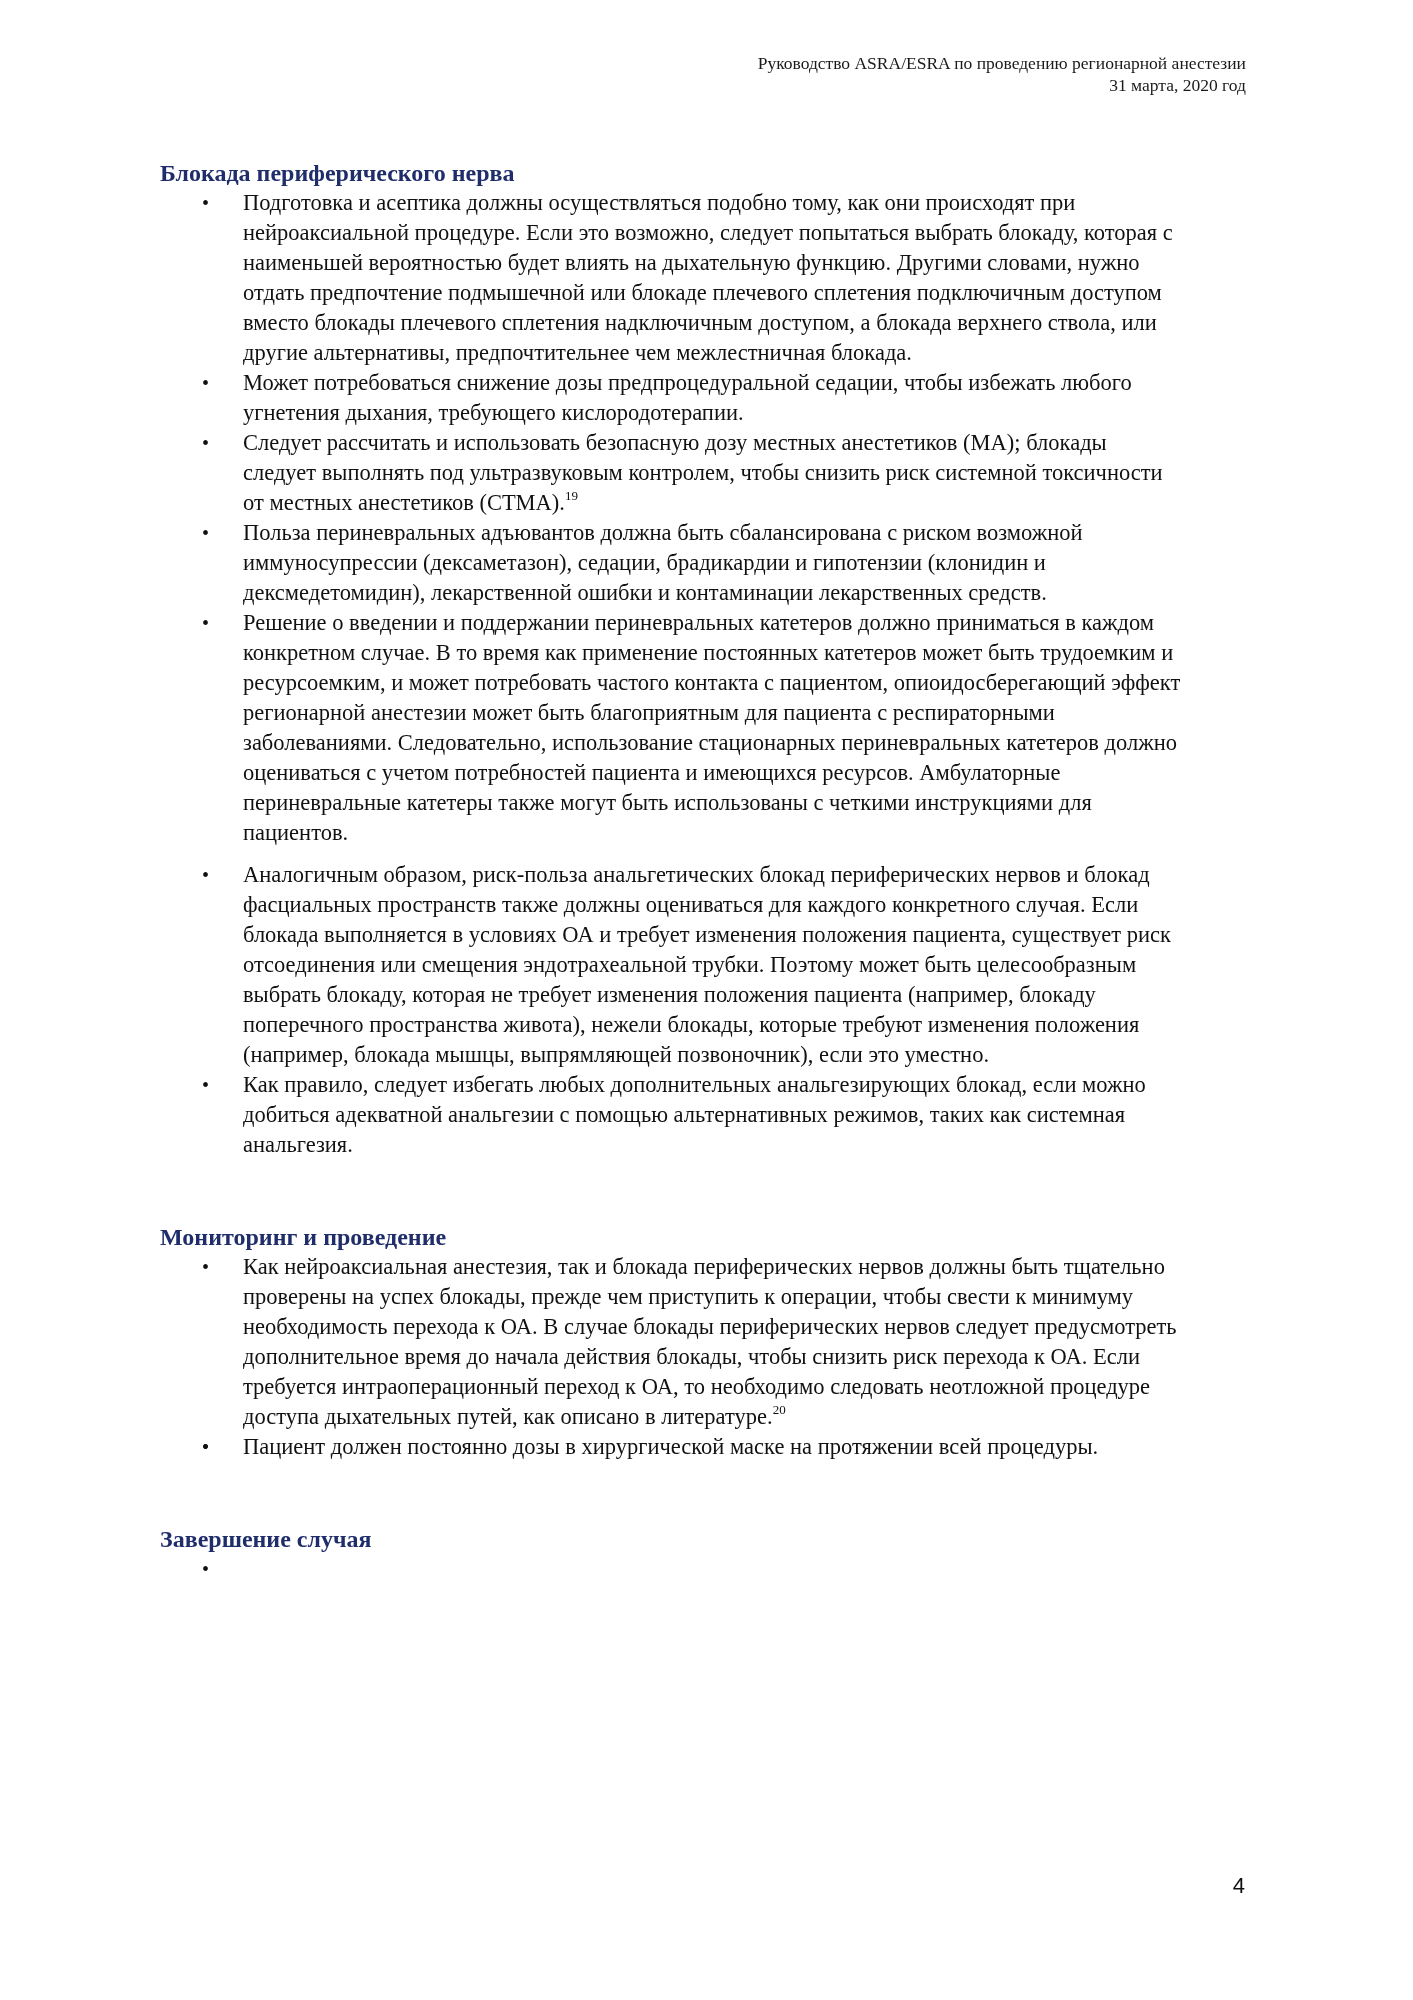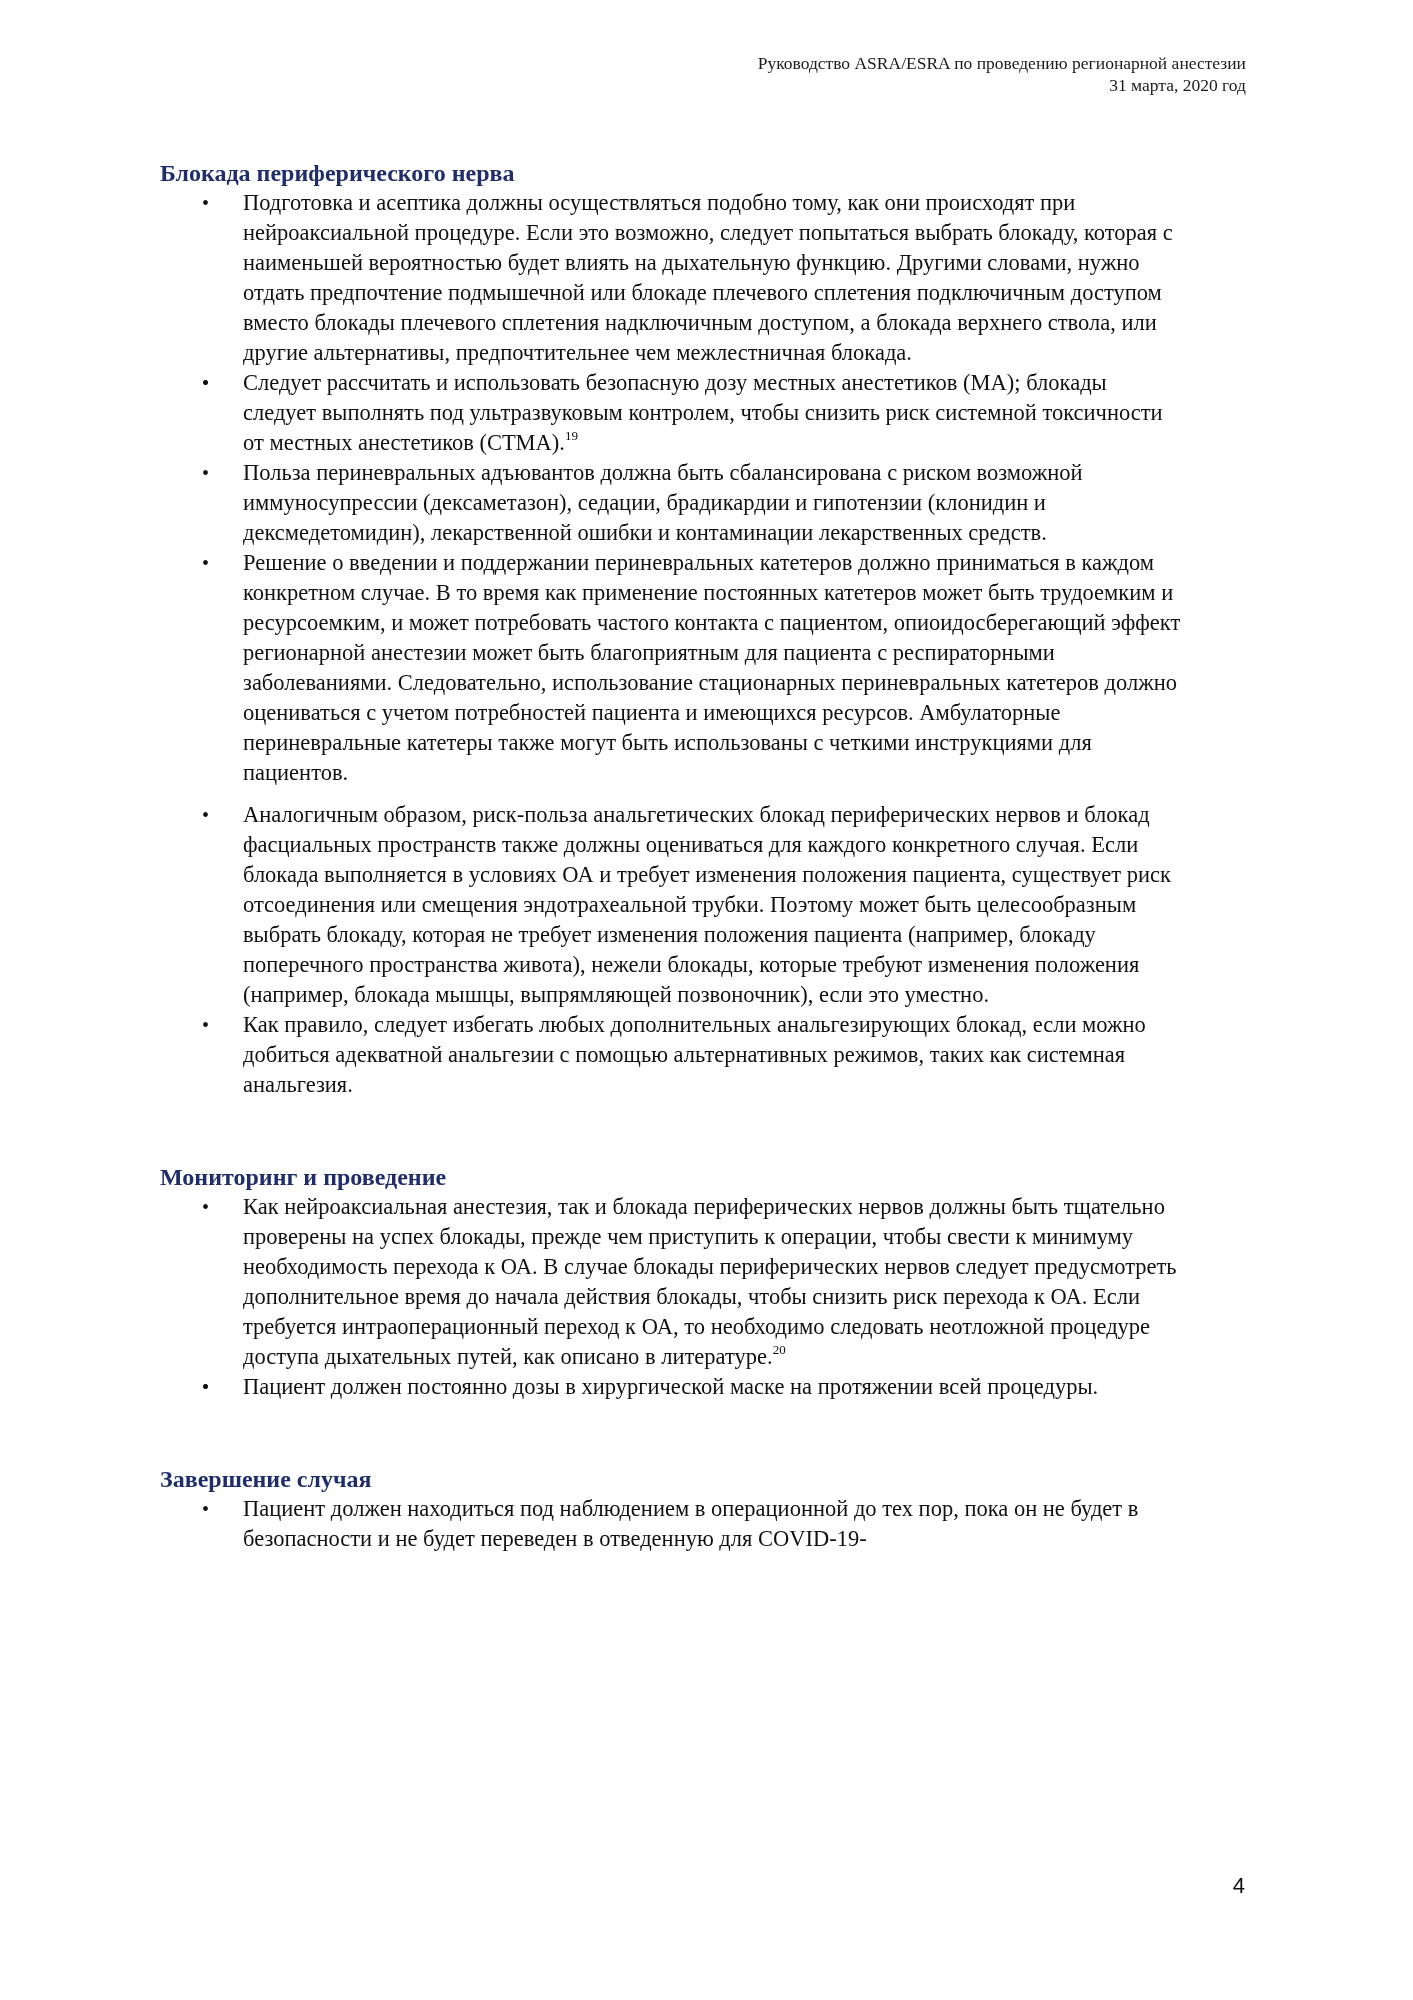--- a/index.html
+++ b/index.html
@@ -27,21 +27,21 @@
 <div class="header">
   <div>Руководство ASRA/ESRA по проведению регионарной анестезии</div>
   <div>31 марта, 2020 год</div>
 </div>
 
 <div class="content">
 
   <h2>Блокада периферического нерва</h2>
   <ul>
     <li><span class="bullet">•</span><span>Подготовка и асептика должны осуществляться подобно тому, как они происходят при нейроаксиальной процедуре. Если это возможно, следует попытаться выбрать блокаду, которая с наименьшей вероятностью будет влиять на дыхательную функцию. Другими словами, нужно отдать предпочтение подмышечной или блокаде плечевого сплетения подключичным доступом вместо блокады плечевого сплетения надключичным доступом, а блокада верхнего ствола, или другие альтернативы, предпочтительнее чем межлестничная блокада.</span></li>
-    <li><span class="bullet">•</span></li>
+    <li><span class="bullet">•</span><span>Может потребоваться снижение дозы предпроцедуральной седации, чтобы избежать любого угнетения дыхания,  требующего кислородотерапии.</span></li>
     <li><span class="bullet">•</span><span>Следует рассчитать и использовать безопасную дозу местных анестетиков (МА); блокады следует выполнять под ультразвуковым контролем, чтобы снизить риск системной токсичности от местных анестетиков (СТМА).</span><sup>19</sup></li>
     <li><span class="bullet">•</span><span>Польза периневральных адъювантов должна быть сбалансирована с риском возможной иммуносупрессии (дексаметазон), седации, брадикардии и гипотензии (клонидин и дексмедетомидин), лекарственной ошибки и контаминации лекарственных средств.</span></li>
     <li><span class="bullet">•</span><span>Решение о введении и поддержании периневральных катетеров должно приниматься в каждом конкретном случае. В то время как применение постоянных катетеров может быть трудоемким и ресурсоемким, и может потребовать частого контакта с пациентом, опиоидосберегающий эффект регионарной анестезии может быть благоприятным для пациента с респираторными заболеваниями. Следовательно, использование стационарных периневральных катетеров должно оцениваться с учетом потребностей пациента и имеющихся ресурсов. Амбулаторные периневральные катетеры также могут быть использованы с четкими инструкциями для пациентов.</span></li>
   </ul>
   <div class="gap-small"></div>
   <ul>
     <li><span class="bullet">•</span><span>Аналогичным образом, риск-польза анальгетических блокад периферических нервов и блокад фасциальных пространств также должны оцениваться для каждого конкретного случая. Если блокада выполняется в условиях ОА и требует изменения положения пациента, существует риск отсоединения или смещения эндотрахеальной трубки. Поэтому может быть целесообразным выбрать блокаду, которая не требует изменения положения пациента (например, блокаду поперечного пространства живота), нежели блокады, которые требуют изменения положения (например, блокада мышцы, выпрямляющей позвоночник), если это уместно.</span></li>
     <li><span class="bullet">•</span><span>Как правило, следует избегать любых дополнительных анальгезирующих блокад, если можно добиться адекватной анальгезии с помощью альтернативных режимов, таких как системная анальгезия.</span></li>
   </ul>
 
@@ -51,17 +51,17 @@
   <ul>
     <li><span class="bullet">•</span><span>Как нейроаксиальная анестезия, так и блокада периферических нервов должны быть тщательно проверены на успех блокады, прежде чем приступить к операции, чтобы свести к минимуму необходимость перехода к ОА. В случае блокады периферических нервов следует предусмотреть дополнительное время до начала действия блокады, чтобы снизить риск перехода к ОА.  Если требуется интраоперационный переход к ОА, то необходимо следовать неотложной процедуре доступа дыхательных путей, как описано в литературе.</span><sup>20</sup></li>
     <li><span class="bullet">•</span></li>
     <li><span class="bullet">•</span><span>Пациент должен постоянно дозы в хирургической маске на протяжении всей процедуры.</span></li>
   </ul>
 
   <div class="section-gap"></div>
 
   <h2>Завершение случая</h2>
   <ul>
-    <li><span class="bullet">•</span><span>Пациент должен находиться под наблюдением в операционной до тех пор, пока он не будет в безопасности и не будет переведен в отведенную для COVID-19-</span></li>
+    <li><span class="bullet">•</span></li>
   </ul>
 </div>
 
 <div class="page-number">4</div>
 
 </body></html>

